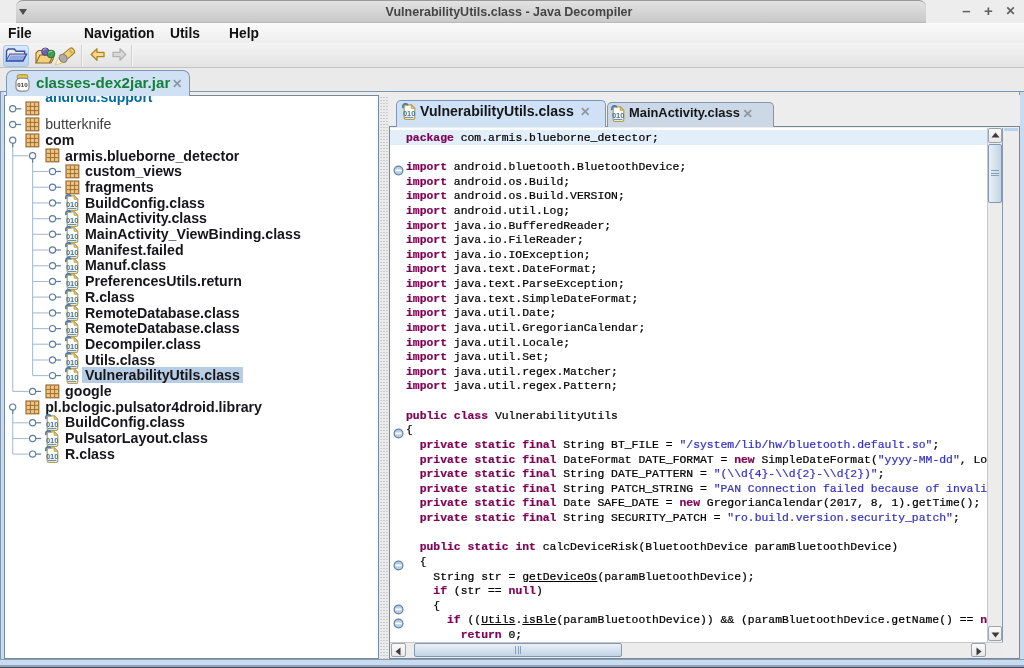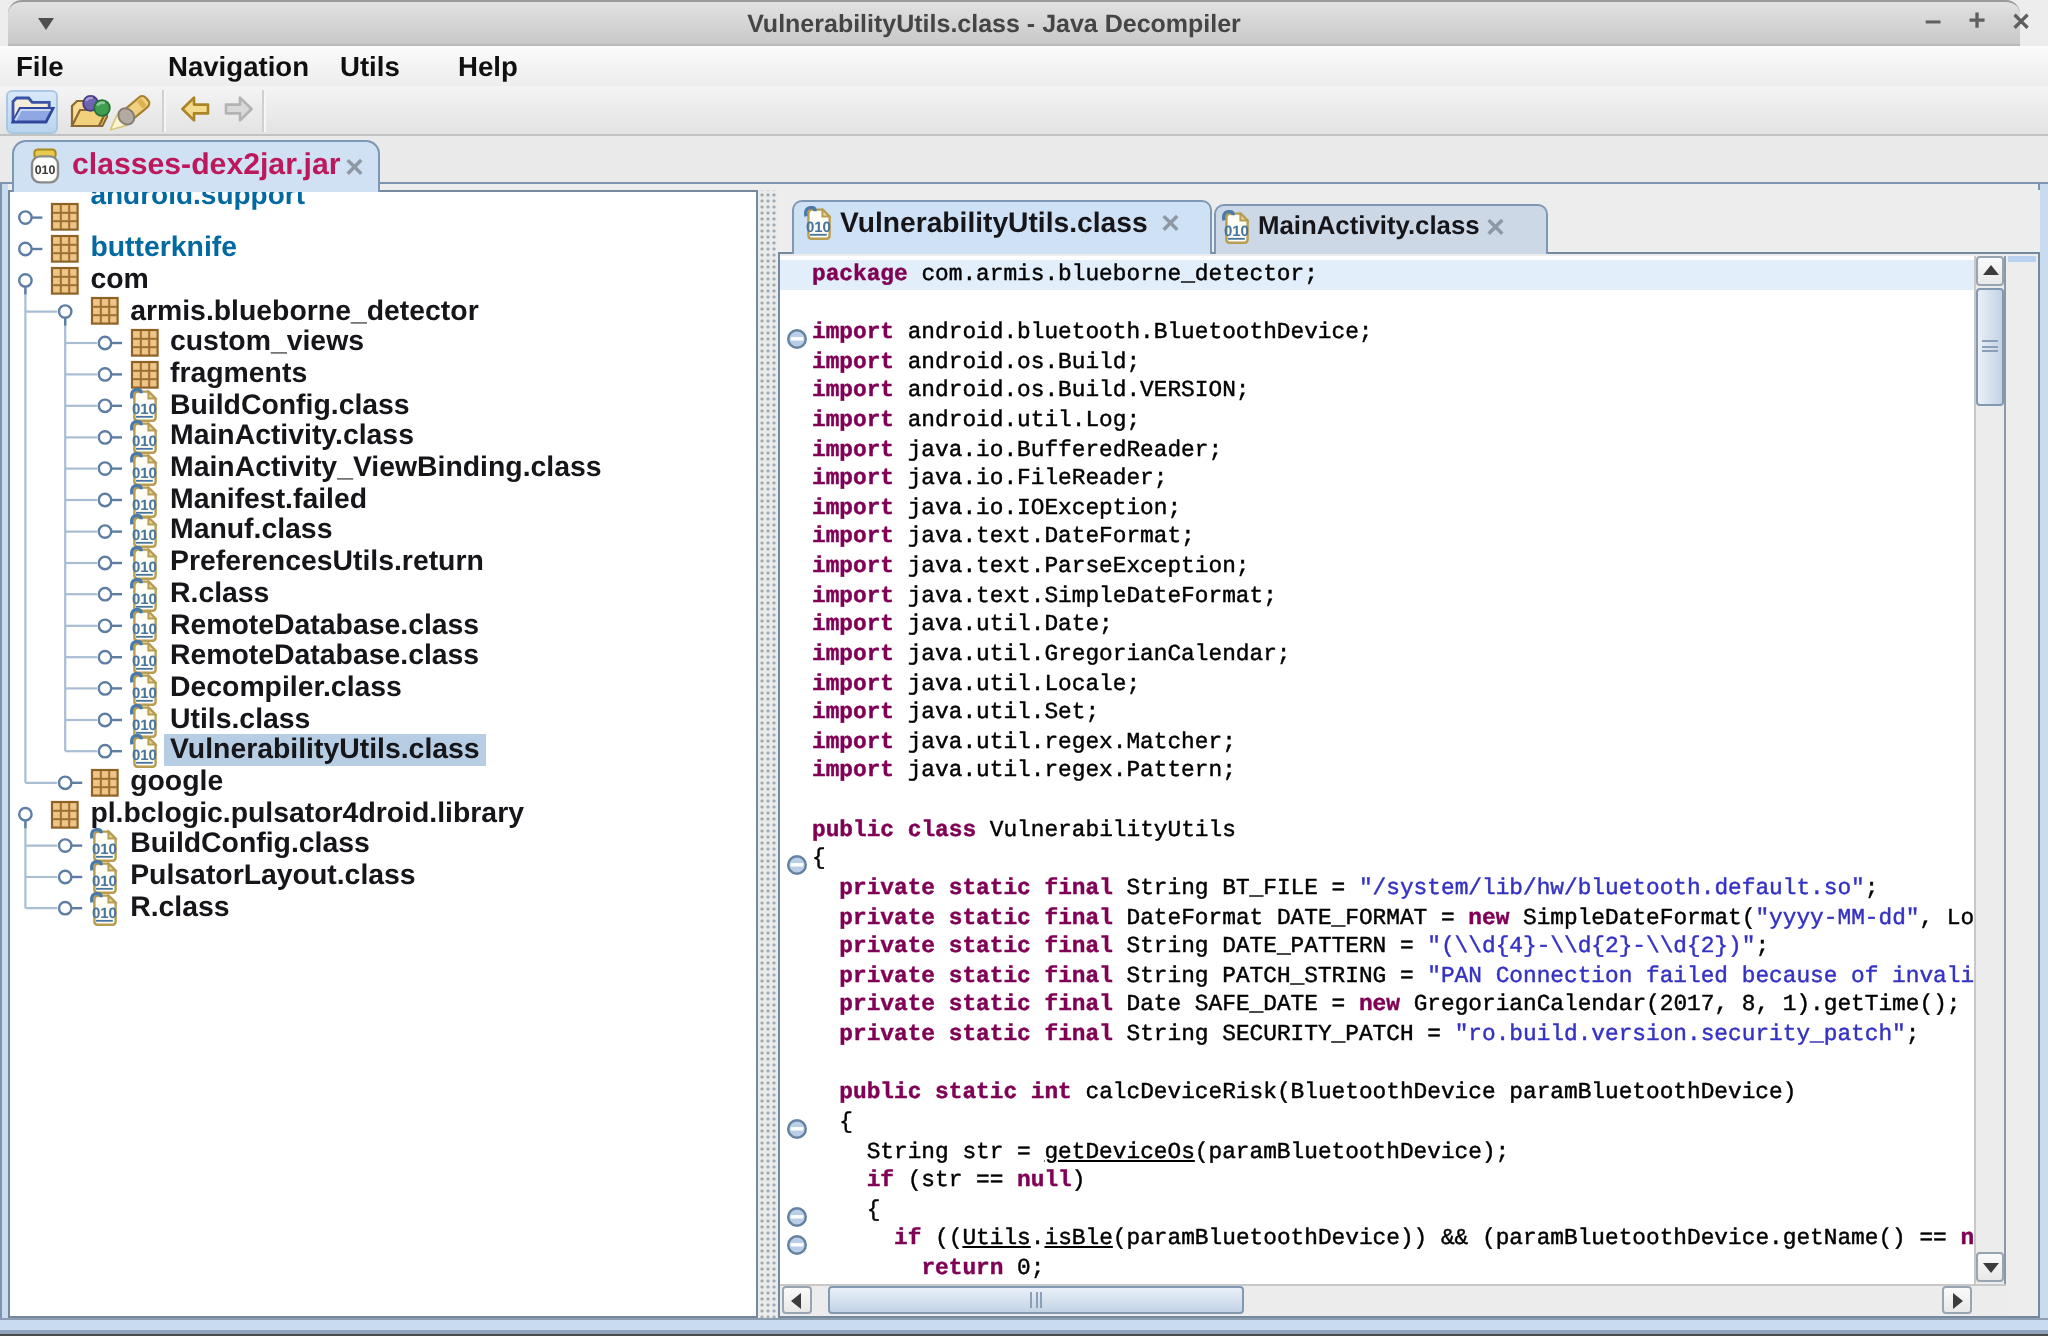--- a/index.html
+++ b/index.html
@@ -1,18 +1,18 @@
 <!DOCTYPE html>
 <html><head><meta charset="utf-8">
 <style>
 *{margin:0;padding:0;box-sizing:border-box}
 html,body{width:1024px;height:668px;overflow:hidden;background:#ededed;
  font-family:"Liberation Sans",sans-serif;position:relative}
 .abs{position:absolute}
-.titlebar{left:4px;top:0;width:1006px;height:23px;
+.titlebar{left:16px;top:0;width:910px;height:23px;
  background:linear-gradient(#e2e2e2,#d2d2d2 60%,#c9c9c9);
  border-top:1px solid #9a9a9a;border-bottom:1px solid #b9b9b9;
  border-radius:7px 7px 0 0}
 .title{width:986px;text-align:center;font-size:12.5px;font-weight:bold;color:#454545;
  line-height:22px}
 .menubar{left:0;top:23px;width:1024px;height:20px;
  background:linear-gradient(#fbfbfb,#ededed)}
 .toolbar{left:0;top:43px;width:1024px;height:25px;
  background:linear-gradient(#f4f4f4,#e3e3e3);border-bottom:1px solid #c2c2c2}
 .tabstrip{left:0;top:68px;width:1024px;height:22.5px;background:#eaeaea}
@@ -88,21 +88,21 @@
 <div class="abs" style="left:132px;top:45px;width:1px;height:21px;background:#f6f6f6"></div>
 <div class="abs tabstrip"></div>
 <div class="abs stripline"></div>
 <div class="abs contbg"></div>
 <div class="abs maintab"></div>
 <svg class="abs" style="left:14px;top:74px;z-index:6" width="17" height="18" viewBox="0 0 17 18">
 <rect x="3.2" y="0.8" width="10.6" height="4.4" rx="1.6" fill="#e9c94e" stroke="#a8891f" stroke-width="1"></rect>
 <rect x="2" y="4.2" width="13" height="13" rx="4" fill="#fdfdf9" stroke="#8a8a8a" stroke-width="1.2"></rect>
 <text x="8.5" y="13" font-size="6.2" font-weight="bold" fill="#3a3a3a" text-anchor="middle" font-family="Liberation Sans">010</text>
 </svg>
-<div class="abs" style="left:36px;top:74px;font-size:15.1px;font-weight:bold;color:#be185d;z-index:6">classes-dex2jar.jar</div>
+<div class="abs" style="left:36px;top:74px;font-size:15.1px;font-weight:bold;color:#15803d;z-index:6">classes-dex2jar.jar</div>
 <div class="abs" style="left:172px;top:75.5px;font-size:12.5px;z-index:6"><span class="x">✕</span></div>
 <div class="abs panel" style="left:3.5px;top:94.5px;width:375px;height:564.5px"></div>
 <svg class="abs" style="left:5px;top:96px" width="370" height="560" viewBox="0 0 370 560">
     <line x1="7.7" y1="48.2" x2="7.7" y2="295.4" stroke="#a9bdd3" stroke-width="1.1"></line>
     <line x1="7.7" y1="59.8" x2="23.6" y2="59.8" stroke="#a9bdd3" stroke-width="1.1"></line>
     <line x1="7.7" y1="295.4" x2="23.6" y2="295.4" stroke="#a9bdd3" stroke-width="1.1"></line>
     <line x1="27.6" y1="63.8" x2="27.6" y2="279.6" stroke="#a9bdd3" stroke-width="1.1"></line>
     <line x1="27.6" y1="75.5" x2="43.5" y2="75.5" stroke="#a9bdd3" stroke-width="1.1"></line>
     <line x1="27.6" y1="91.2" x2="43.5" y2="91.2" stroke="#a9bdd3" stroke-width="1.1"></line>
     <line x1="27.6" y1="106.9" x2="43.5" y2="106.9" stroke="#a9bdd3" stroke-width="1.1"></line>
@@ -176,21 +176,21 @@
 <line x1="1.5" y1="9.6" x2="13.5" y2="9.6" stroke="#9e702f" stroke-width="1"></line>
 </svg></div>
 <div class="abs" style="left:42.2px;top:89px;height:16px;padding:0 3px;font-size:14px;font-weight:bold;color:#0369a1;line-height:16.3px;white-space:nowrap">android.support</div>
 <div class="abs" style="left:25.2px;top:117.0px"><svg width="15" height="15" viewBox="0 0 15 15">
 <rect x="1" y="1" width="12.8" height="12.8" fill="#eec487" stroke="#8f6226" stroke-width="1.1"></rect>
 <line x1="5.4" y1="1.5" x2="5.4" y2="13.5" stroke="#9e702f" stroke-width="1"></line>
 <line x1="9.6" y1="1.5" x2="9.6" y2="13.5" stroke="#9e702f" stroke-width="1"></line>
 <line x1="1.5" y1="5.4" x2="13.5" y2="5.4" stroke="#9e702f" stroke-width="1"></line>
 <line x1="1.5" y1="9.6" x2="13.5" y2="9.6" stroke="#9e702f" stroke-width="1"></line>
 </svg></div>
-<div class="abs" style="left:42.2px;top:116.2px;height:16px;padding:0 3px;font-size:14.2px;font-weight:bold;color:#0369a1;line-height:16.3px;white-space:nowrap">butterknife</div>
+<div class="abs" style="left:42.2px;top:116.2px;height:16px;padding:0 3px;font-size:14.2px;font-weight:normal;color:#404040;line-height:16.3px;white-space:nowrap">butterknife</div>
 <div class="abs" style="left:25.2px;top:132.7px"><svg width="15" height="15" viewBox="0 0 15 15">
 <rect x="1" y="1" width="12.8" height="12.8" fill="#eec487" stroke="#8f6226" stroke-width="1.1"></rect>
 <line x1="5.4" y1="1.5" x2="5.4" y2="13.5" stroke="#9e702f" stroke-width="1"></line>
 <line x1="9.6" y1="1.5" x2="9.6" y2="13.5" stroke="#9e702f" stroke-width="1"></line>
 <line x1="1.5" y1="5.4" x2="13.5" y2="5.4" stroke="#9e702f" stroke-width="1"></line>
 <line x1="1.5" y1="9.6" x2="13.5" y2="9.6" stroke="#9e702f" stroke-width="1"></line>
 </svg></div>
 <div class="abs" style="left:42.2px;top:131.8px;height:16px;padding:0 3px;font-size:14.2px;font-weight:bold;color:#15151a;line-height:16.3px;white-space:nowrap">com</div>
 <div class="abs" style="left:45.1px;top:148.3px"><svg width="15" height="15" viewBox="0 0 15 15">
 <rect x="1" y="1" width="12.8" height="12.8" fill="#eec487" stroke="#8f6226" stroke-width="1.1"></rect>

